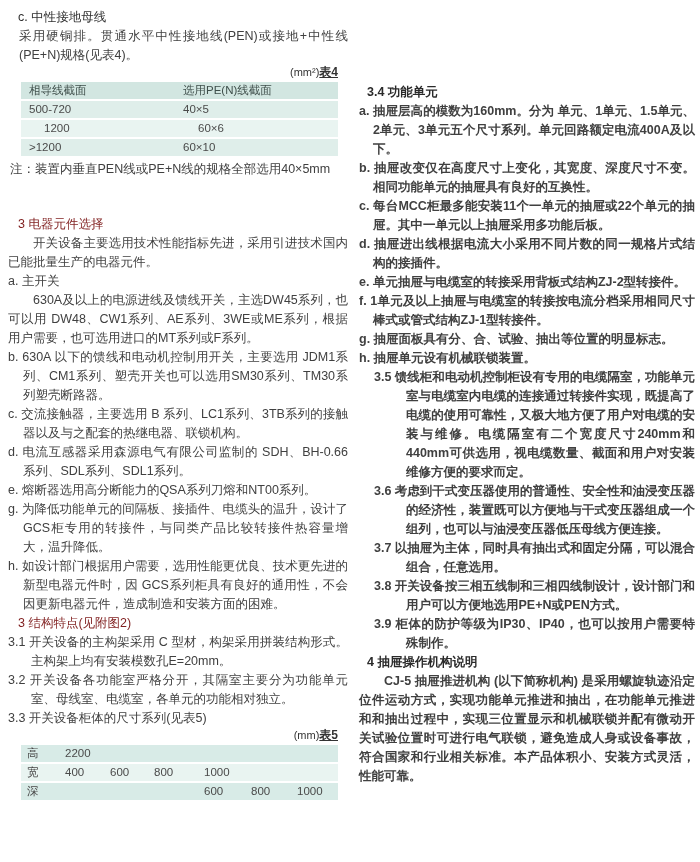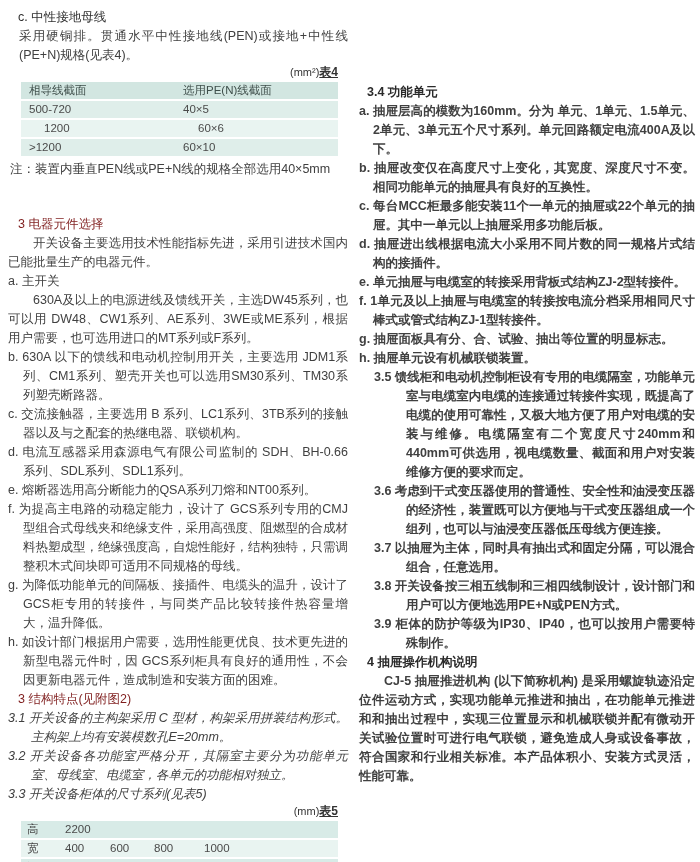--- a/index.html
+++ b/index.html
@@ -12,21 +12,21 @@
   .col{font-size:12.5px;line-height:19px;text-align:justify;}
   .col-left{width:340px;margin-right:11px;flex:none;}
   .col-right{width:336px;flex:none;padding-top:75px;box-sizing:content-box;font-weight:bold;}
   p{margin:0;}
   .h3{padding-left:10px;color:#2f2f2f;}
   .sub{margin-left:11px;}
   .h2{padding-left:10px;color:#7f1d1d;}
   .gap-top{margin-top:36px;}
   .p-ind{text-indent:2em;}
   .item{padding-left:15px;text-indent:-15px;}
-  .num-item{padding-left:23px;text-indent:-23px;font-style:italic;}
+  .num-item{padding-left:23px;text-indent:-23px;}
   .r-item{padding-left:14px;text-indent:-14px;}
   .r-num{margin-left:15px;padding-left:32px;text-indent:-32px;}
   .h2r{padding-left:8px;color:#2a2a2a;}
   .note{padding-left:2px;margin-top:2px;}
   .tblwrap{margin-left:13px;width:317px;margin-top:1px;}
   .caption{text-align:right;font-size:11px;line-height:13px;color:#333;margin-bottom:1px;}
   .cap-label{font-weight:bold;font-size:12px;text-decoration:underline;}
   table{border-collapse:separate;border-spacing:0 2px;width:317px;table-layout:fixed;font-size:11.5px;color:#4a4a4a;line-height:13px;}
   td{padding:2px 4px 2px 8px;height:13px;overflow:hidden;white-space:nowrap;}
   .t4 .thead td{background:#d2e6e1;color:#3f4f4b;}
@@ -75,21 +75,20 @@
     <p class="note">注：装置内垂直PEN线或PE+N线的规格全部选用40×5mm</p>
 
     <p class="h2 gap-top">3 电器元件选择</p>
     <p class="p-ind">开关设备主要选用技术性能指标先进，采用引进技术国内已能批量生产的电器元件。</p>
     <p class="item">a. 主开关</p>
     <p class="p-ind">630A及以上的电源进线及馈线开关，主选DW45系列，也可以用 DW48、CW1系列、AE系列、3WE或ME系列，根据用户需要，也可选用进口的MT系列或F系列。</p>
     <p class="item">b. 630A 以下的馈线和电动机控制用开关，主要选用 JDM1系列、CM1系列、塑壳开关也可以选用SM30系列、TM30系列塑壳断路器。</p>
     <p class="item">c. 交流接触器，主要选用 B 系列、LC1系列、3TB系列的接触器以及与之配套的热继电器、联锁机构。</p>
     <p class="item">d. 电流互感器采用森源电气有限公司监制的 SDH、BH-0.66 系列、SDL系列、SDL1系列。</p>
     <p class="item">e. 熔断器选用高分断能力的QSA系列刀熔和NT00系列。</p>
-    <p class="item">f. 为提高主电路的动稳定能力，设计了 GCS系列专用的CMJ型组合式母线夹和绝缘支件，采用高强度、阻燃型的合成材料热塑成型，绝缘强度高，自熄性能好，结构独特，只需调整积木式间块即可适用不同规格的母线。</p>
     <p class="item">g. 为降低功能单元的间隔板、接插件、电缆头的温升，设计了GCS柜专用的转接件，与同类产品比较转接件热容量增大，温升降低。</p>
     <p class="item">h. 如设计部门根据用户需要，选用性能更优良、技术更先进的新型电器元件时，因 GCS系列柜具有良好的通用性，不会因更新电器元件，造成制造和安装方面的困难。</p>
 
     <p class="h2">3 结构特点(见附图2)</p>
     <p class="num-item">3.1 开关设备的主构架采用 C 型材，构架采用拼装结构形式。主构架上均有安装模数孔E=20mm。</p>
     <p class="num-item">3.2 开关设备各功能室严格分开，其隔室主要分为功能单元室、母线室、电缆室，各单元的功能相对独立。</p>
     <p class="num-item">3.3 开关设备柜体的尺寸系列(见表5)</p>
 
     <div class="tblwrap">
       <div class="caption"><span>(mm)</span><span class="cap-label">表5</span></div>

